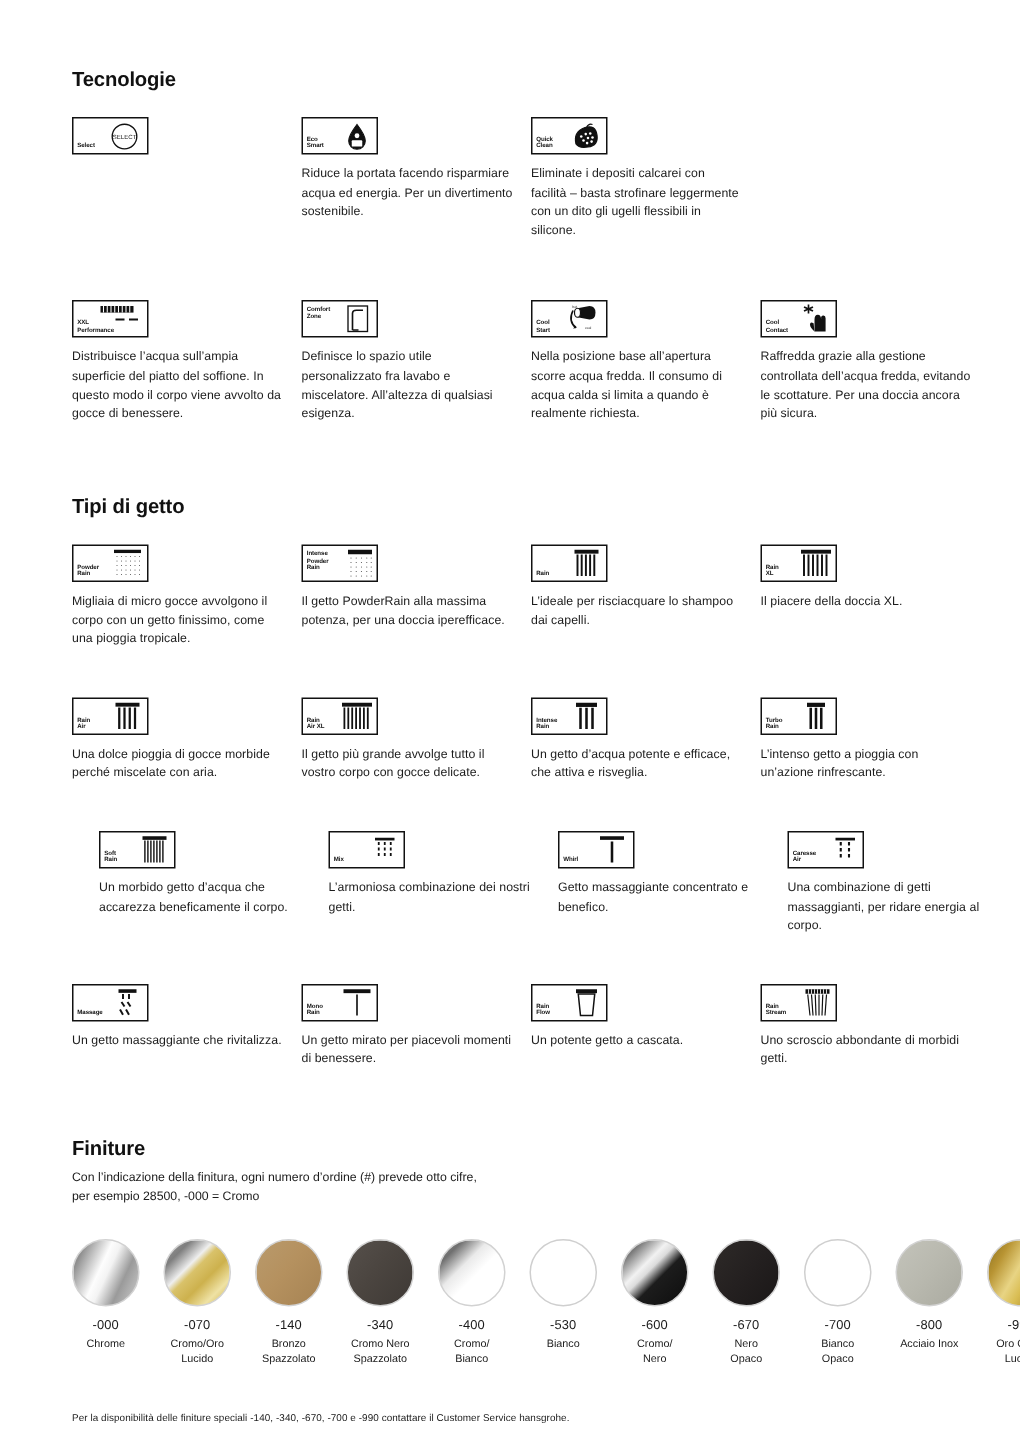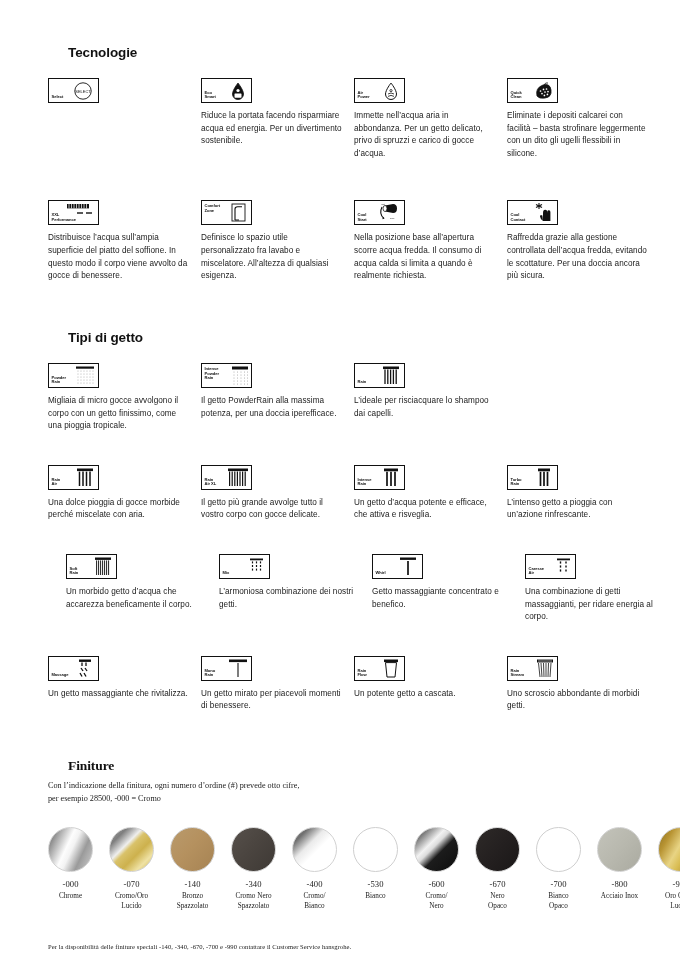--- a/index.html
+++ b/index.html
@@ -10,21 +10,20 @@
     color:#1a1a1a;
     position:relative;
     overflow:hidden;
   }
   .page { position:absolute; left:0; top:0; width:680px; height:959px; background:#fff; }
 
   
   .section-title {
     font-size:13.5px; font-weight:bold; letter-spacing:-0.1px;
     color:#111;
-    margin-left:20px;
   }
 
   
   .grid4 { display:grid; grid-template-columns:repeat(4,149px); column-gap:4px; }
   .cell { width:149px; }
   .cell-desc {
     font-size:8.2px; line-height:12.6px; color:#1b1b1b;
     letter-spacing:0.05px; margin-top:7px; padding-right:8px;
   }
 
@@ -85,35 +84,20 @@
             <svg viewBox="0 0 28 21">
               <path d="M17 2 C17 2 11.5 9 11.5 13 a5.5 5.5 0 0 0 11 0 C22.5 9 17 2 17 2 Z" fill="#111" stroke="#111" stroke-width="0.8"></path>
               <rect x="13.5" y="12.5" width="7" height="4.2" rx="0.6" fill="#fff"></rect>
               <circle cx="17" cy="9.5" r="1.6" fill="#fff"></circle>
             </svg>
           </div>
         </div>
         <div class="cell-desc">Riduce la portata facendo risparmiare acqua ed energia. Per un divertimento sostenibile.</div>
       </div>
 
-      <div class="cell">
-        <div class="badge">
-          <div class="lbl">Air
-Power</div>
-          <div class="art">
-            <svg viewBox="0 0 28 21">
-              <path d="M17 2 C17 2 11.5 9 11.5 13 a5.5 5.5 0 0 0 11 0 C22.5 9 17 2 17 2 Z" fill="none" stroke="#111" stroke-width="1"></path>
-              <path d="M14 13 q3 -2 6 0" fill="none" stroke="#111" stroke-width="0.8"></path>
-              <path d="M14 15.4 q3 -2 6 0" fill="none" stroke="#111" stroke-width="0.8"></path>
-              <circle cx="17" cy="9.6" r="1.1" fill="none" stroke="#111" stroke-width="0.8"></circle>
-            </svg>
-          </div>
-        </div>
-        <div class="cell-desc">Immette nell’acqua aria in abbondanza. Per un getto delicato, privo di spruzzi e carico di gocce d’acqua.</div>
-      </div>
 
       <div class="cell">
         <div class="badge">
           <div class="lbl">Quick
 Clean</div>
           <div class="art">
             <svg viewBox="0 0 28 21">
               <path d="M10 15 q-2 -8 6 -11 q7 -2 8 5 q1 7 -6 8 q-6 1 -8 -2 Z" fill="#111" stroke="#111" stroke-width="0.8"></path>
               <g fill="#fff">
                 <circle cx="13.5" cy="10" r="0.85"></circle>
@@ -316,20 +300,40 @@
                 <line x1="8.6" y1="3.6" x2="8.6" y2="18"></line>
                   <line x1="11.4" y1="3.6" x2="11.4" y2="18"></line>
                 <line x1="14.2" y1="3.6" x2="14.2" y2="18"></line>
               </g>
             </svg>
           </div>
         </div>
         <div class="cell-desc">L’ideale per risciacquare lo shampoo dai capelli.</div>
       </div>
 
+      <div class="cell">
+        <div class="badge">
+          <div class="lbl">Rain
+XL</div>
+          <div class="art" style="right:2px;top:2px;width:22px;height:20px;">
+            <svg viewBox="0 0 22 20">
+              <rect x="1" y="0.5" width="20" height="2.6" fill="#111"></rect>
+              <g stroke="#111" stroke-width="1.3">
+                <line x1="3" y1="3.6" x2="3" y2="18"></line>
+                  <line x1="6" y1="3.6" x2="6" y2="18"></line>
+                <line x1="9" y1="3.6" x2="9" y2="18"></line>
+                  <line x1="12" y1="3.6" x2="12" y2="18"></line>
+                <line x1="15" y1="3.6" x2="15" y2="18"></line>
+                  <line x1="18" y1="3.6" x2="18" y2="18"></line>
+              </g>
+            </svg>
+          </div>
+        </div>
+        <div class="cell-desc">Il piacere della doccia XL.</div>
+      </div>
     </div>
 
     <div class="grid4" style="margin-top:32px;">
       <div class="cell">
         <div class="badge">
           <div class="lbl">Rain
 Air</div>
           <div class="art" style="right:4px;top:2px;width:18px;height:20px;">
             <svg viewBox="0 0 18 20">
               <rect x="1" y="0.5" width="16" height="2.6" fill="#111"></rect>
@@ -559,21 +563,21 @@
                   <line x1="15" y1="4" x2="14" y2="18"></line>
               </g>
             </svg>
           </div>
         </div>
         <div class="cell-desc">Uno scroscio abbondante di morbidi getti.</div>
       </div>
     </div>
   </div>
 
-  <div style="position:absolute;left:48px;top:758px;width:590px;font-family:Liberation Serif, serif;">
+  <div style="position:absolute;left:48px;top:758px;width:590px;">
     <div class="section-title">Finiture</div>
     <div class="fin-note" style="margin-top:5px;">Con l’indicazione della finitura, ogni numero d’ordine (#) prevede otto cifre,</div>
     <div class="fin-note">per esempio 28500, -000 = Cromo</div>
 
     <div class="fin-row" style="margin-top:22px;">
 
       <div class="fin">
         <div class="swatch" style="background:linear-gradient(115deg,#b9b9b9 0%,#8f8f8f 14%,#fdfdfd 42%,#f3f3f3 52%,#9a9a9a 72%,#cfcfcf 100%);"></div>
         <div class="fin-code">-000</div>
         <div class="fin-name">Chrome</div>

